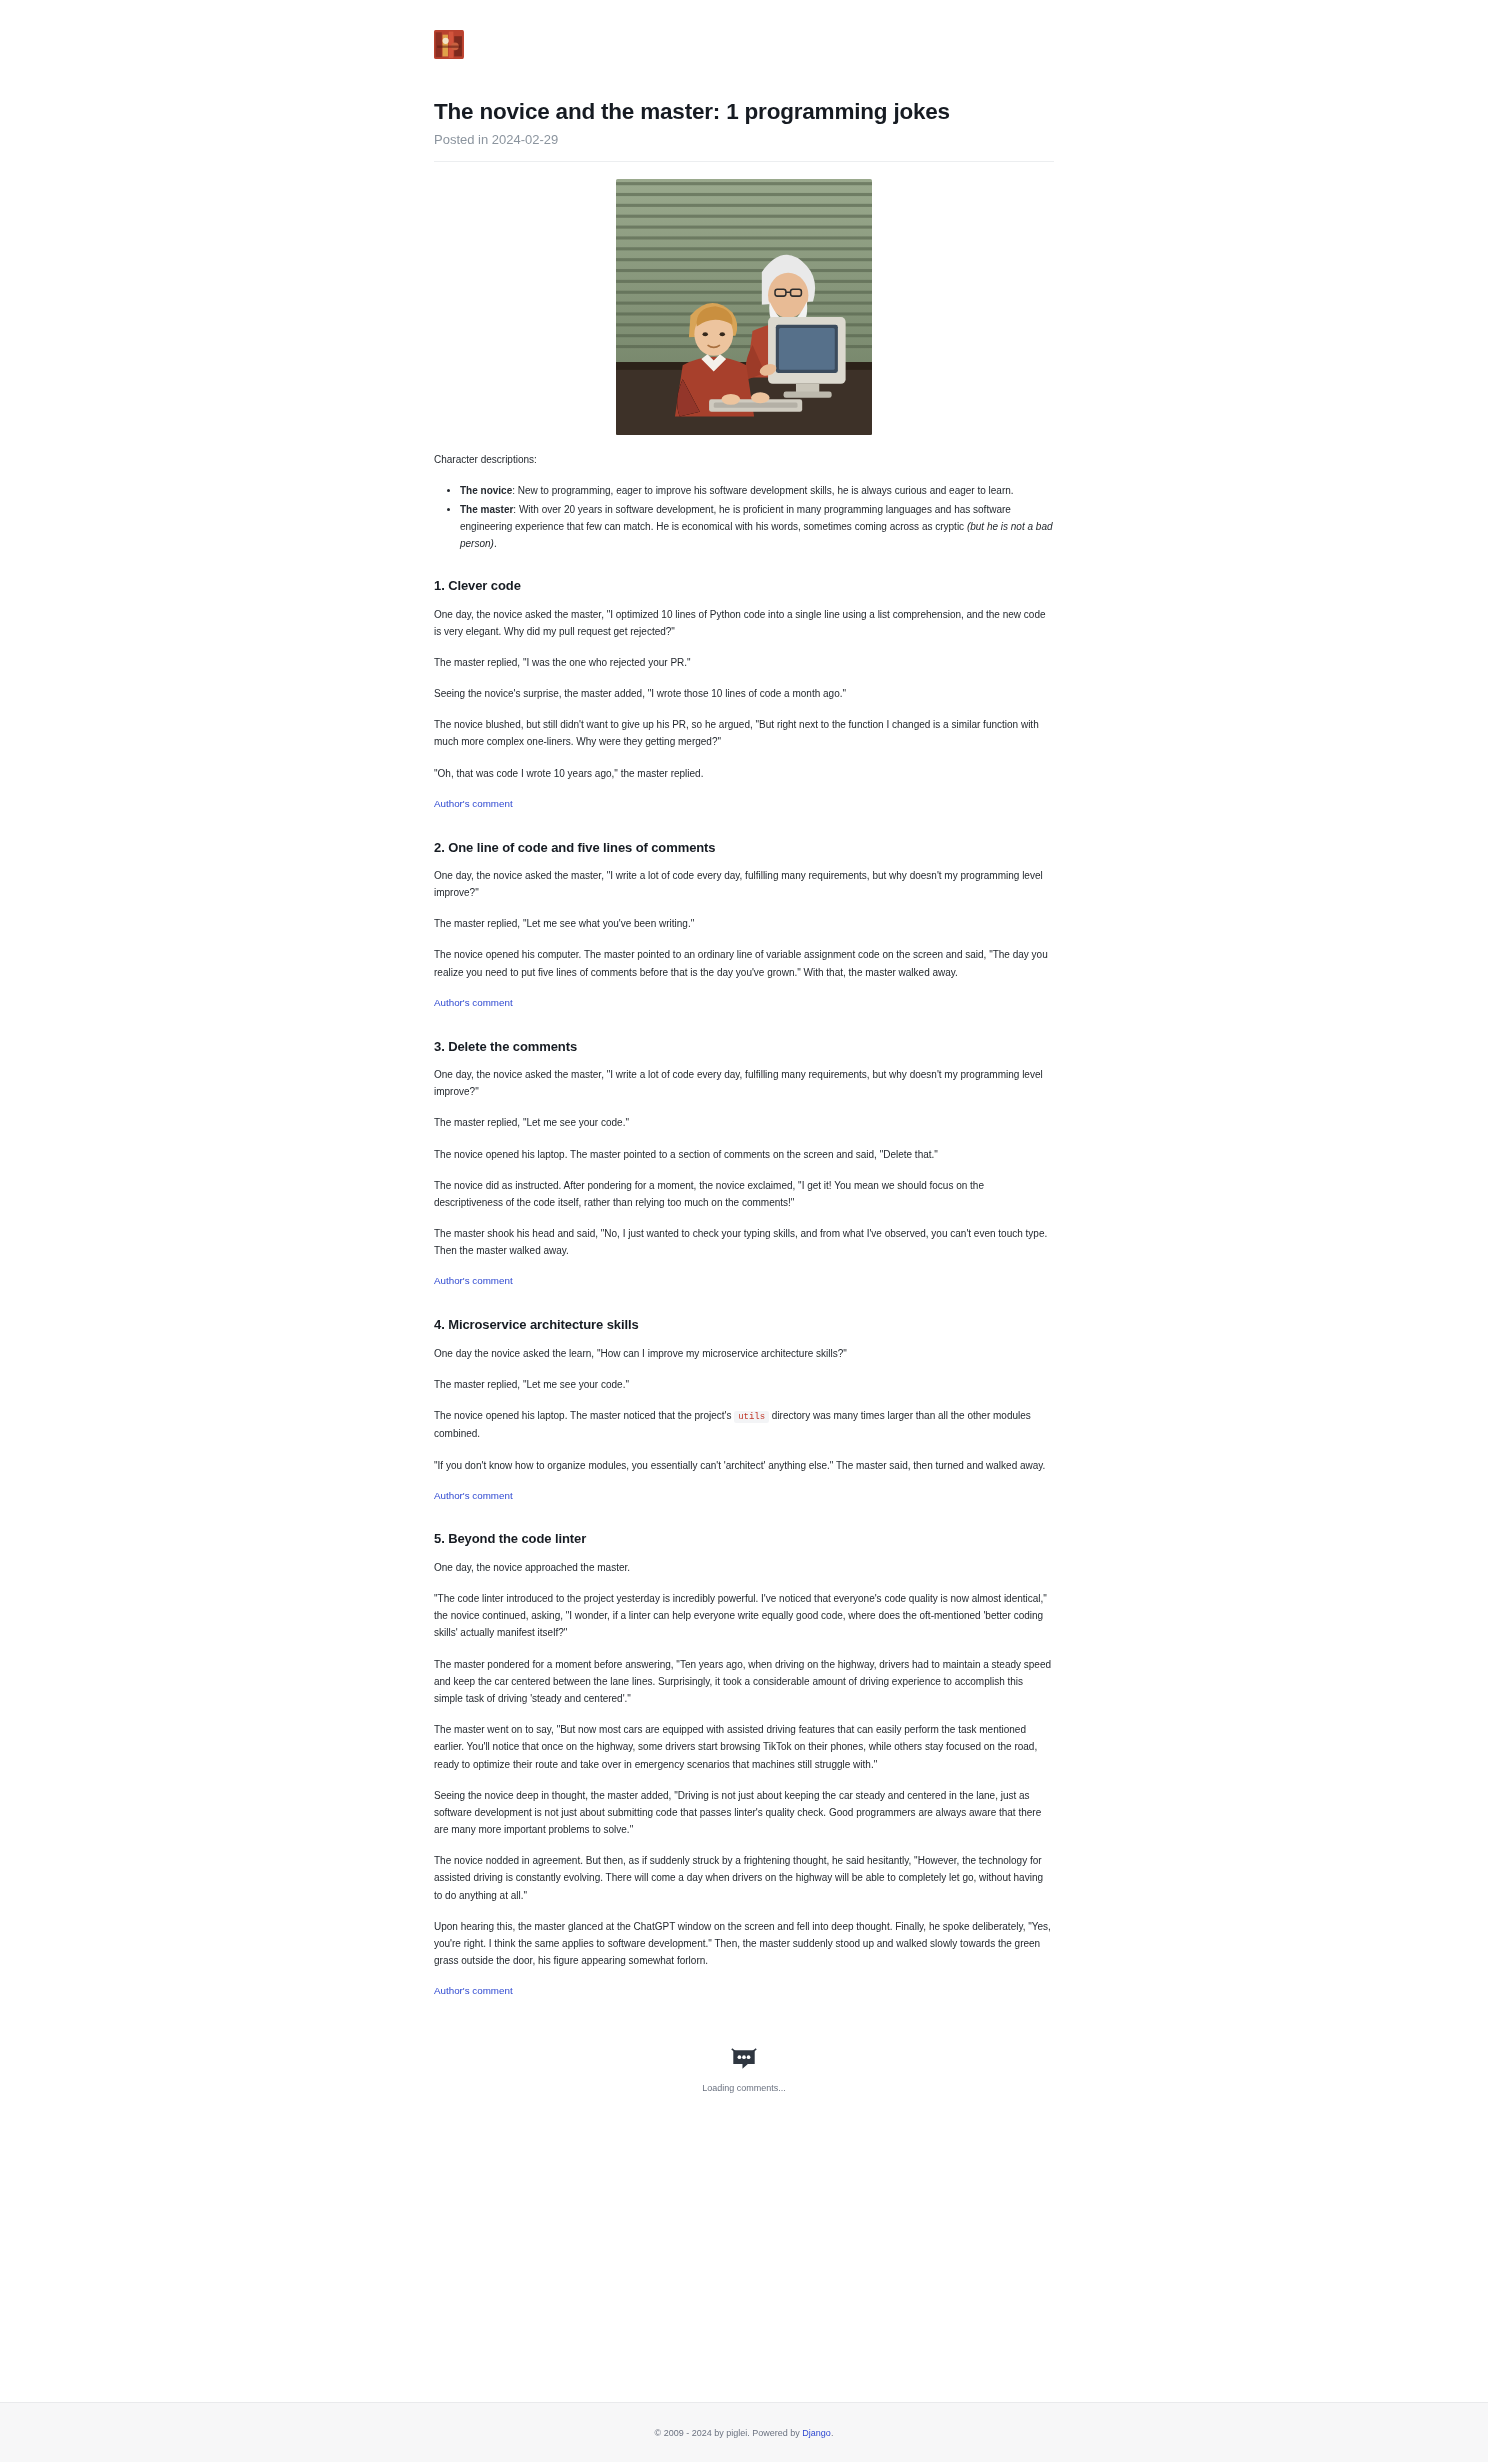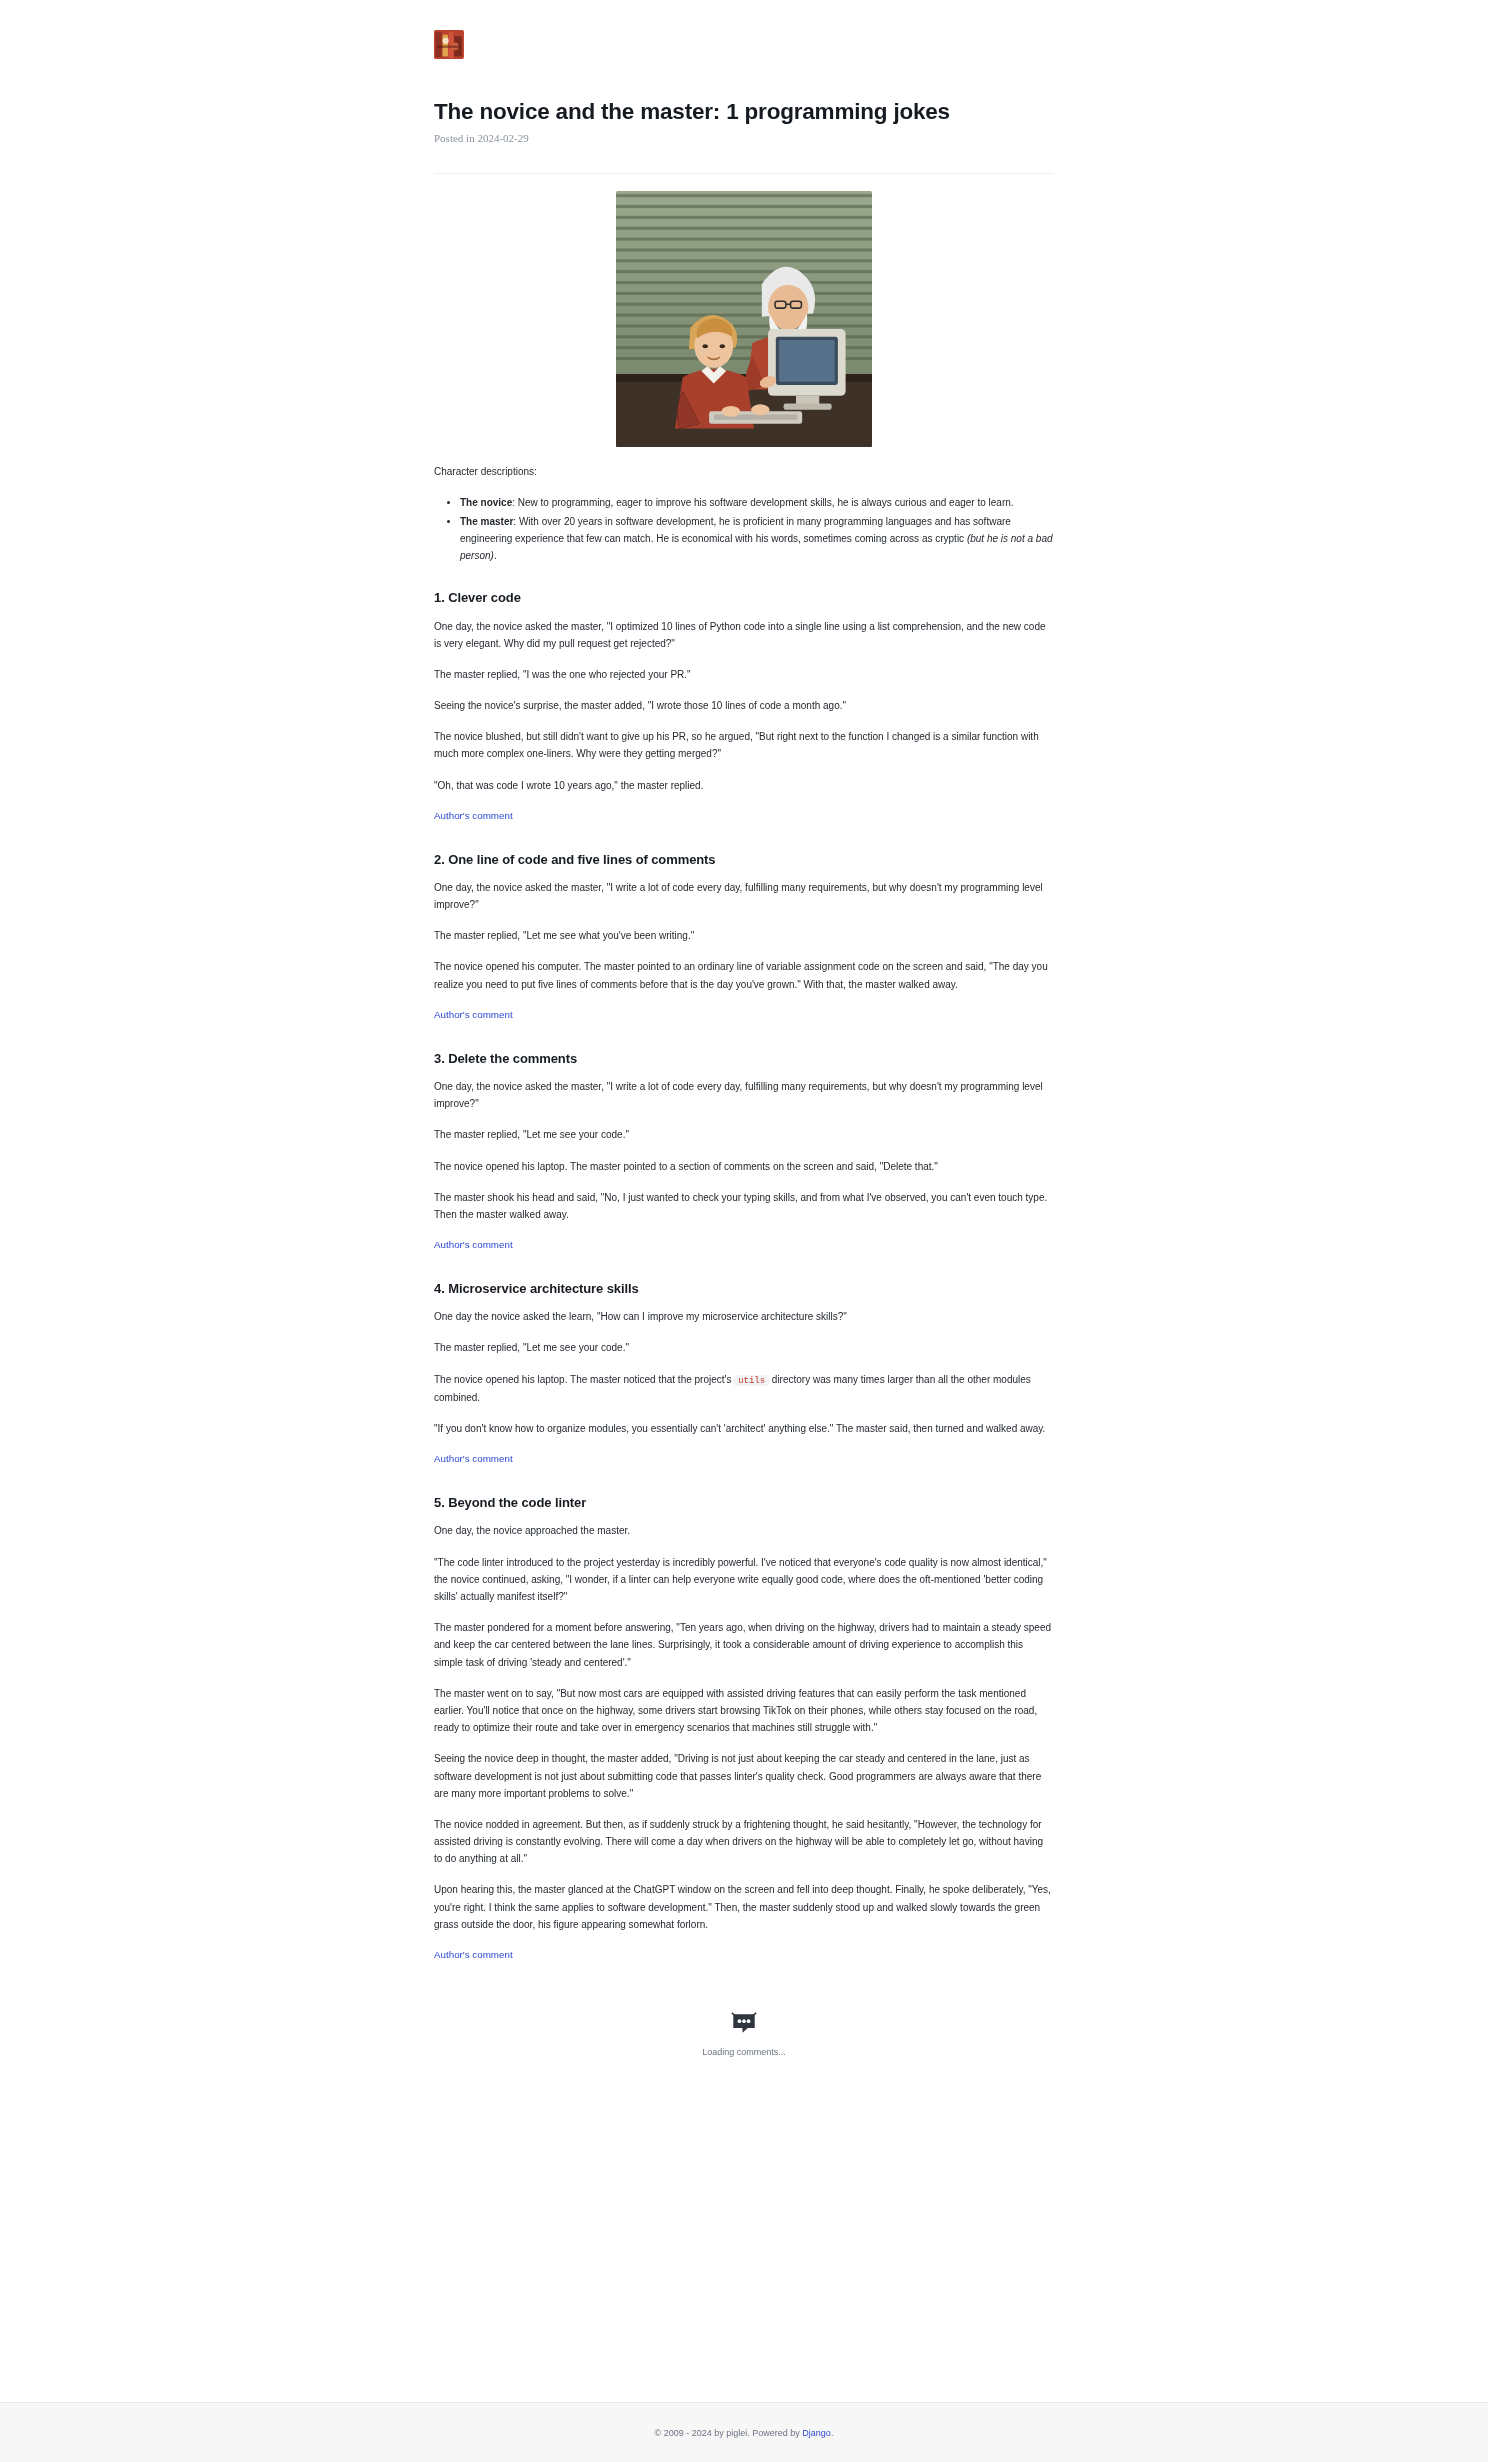--- a/index.html
+++ b/index.html
@@ -44,26 +44,25 @@
   
   h1.post-title {
     font-size: 22.5px;
     line-height: 1.25;
     margin: 31px 0 6.2px 0;
     font-weight: bold;
     letter-spacing: -0.2px;
     color: #161b22;
   }
   .post-meta {
-    font-size: 11px;
+    font-size: 13px;
     color: #8b949e;
     margin: 0 0 12.4px 0;
-    padding-bottom: 29px;
+    padding-bottom: 14px;
     border-bottom: 0.8px solid #eceef0;
-    font-family: Liberation Serif, serif;
   }
 
   
   .hero-wrap {
     display: flex;
     justify-content: center;
     margin: 17px 0 15.5px 0;
   }
   .hero {
     width: 256px;
@@ -278,20 +277,21 @@
     <p class="body-text">One day, the novice asked the master, "I write a lot of code every day, fulfilling many requirements, but why doesn't my programming level improve?"</p>
     <p class="body-text">The master replied, "Let me see what you've been writing."</p>
     <p class="body-text">The novice opened his computer. The master pointed to an ordinary line of variable assignment code on the screen and said, "The day you realize you need to put five lines of comments before that is the day you've grown." With that, the master walked away.</p>
     <a class="author-comment" href="#">Author's comment</a>
 
     
     <h2 class="section-title">3. Delete the comments</h2>
     <p class="body-text">One day, the novice asked the master, "I write a lot of code every day, fulfilling many requirements, but why doesn't my programming level improve?"</p>
     <p class="body-text">The master replied, "Let me see your code."</p>
     <p class="body-text">The novice opened his laptop. The master pointed to a section of comments on the screen and said, "Delete that."</p>
+    <p class="body-text">The novice did as instructed. After pondering for a moment, the novice exclaimed, "I get it! You mean we should focus on the descriptiveness of the code itself, rather than relying too much on the comments!"</p>
     <p class="body-text">The master shook his head and said, "No, I just wanted to check your typing skills, and from what I've observed, you can't even touch type. Then the master walked away.</p>
     <a class="author-comment" href="#">Author's comment</a>
 
     
     <h2 class="section-title">4. Microservice architecture skills</h2>
     <p class="body-text">One day the novice asked the learn, "How can I improve my microservice architecture skills?"</p>
     <p class="body-text">The master replied, "Let me see your code."</p>
     <p class="body-text"><span>The novice opened his laptop. The master noticed that the project's </span><code class="inline-code">utils</code><span> directory was many times larger than all the other modules combined.</span></p>
     <p class="body-text">"If you don't know how to organize modules, you essentially can't 'architect' anything else." The master said, then turned and walked away.</p>
     <a class="author-comment" href="#">Author's comment</a>

